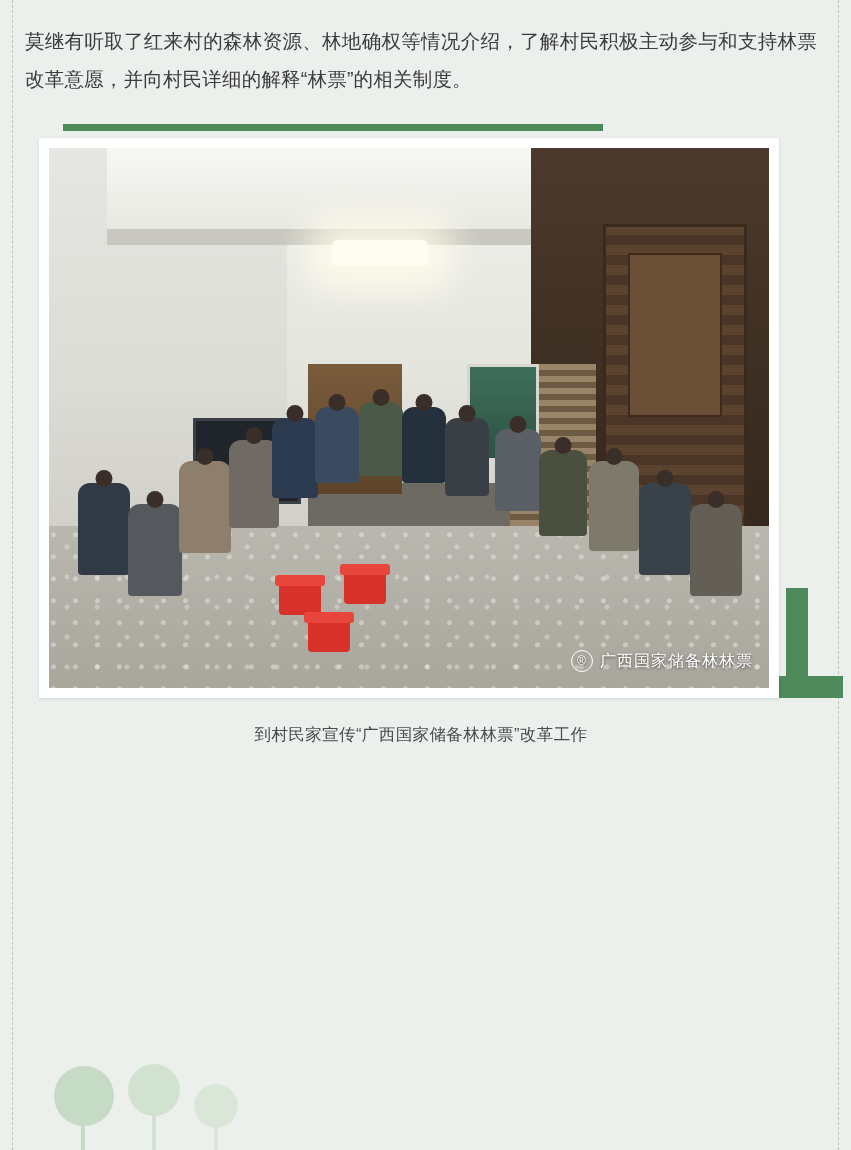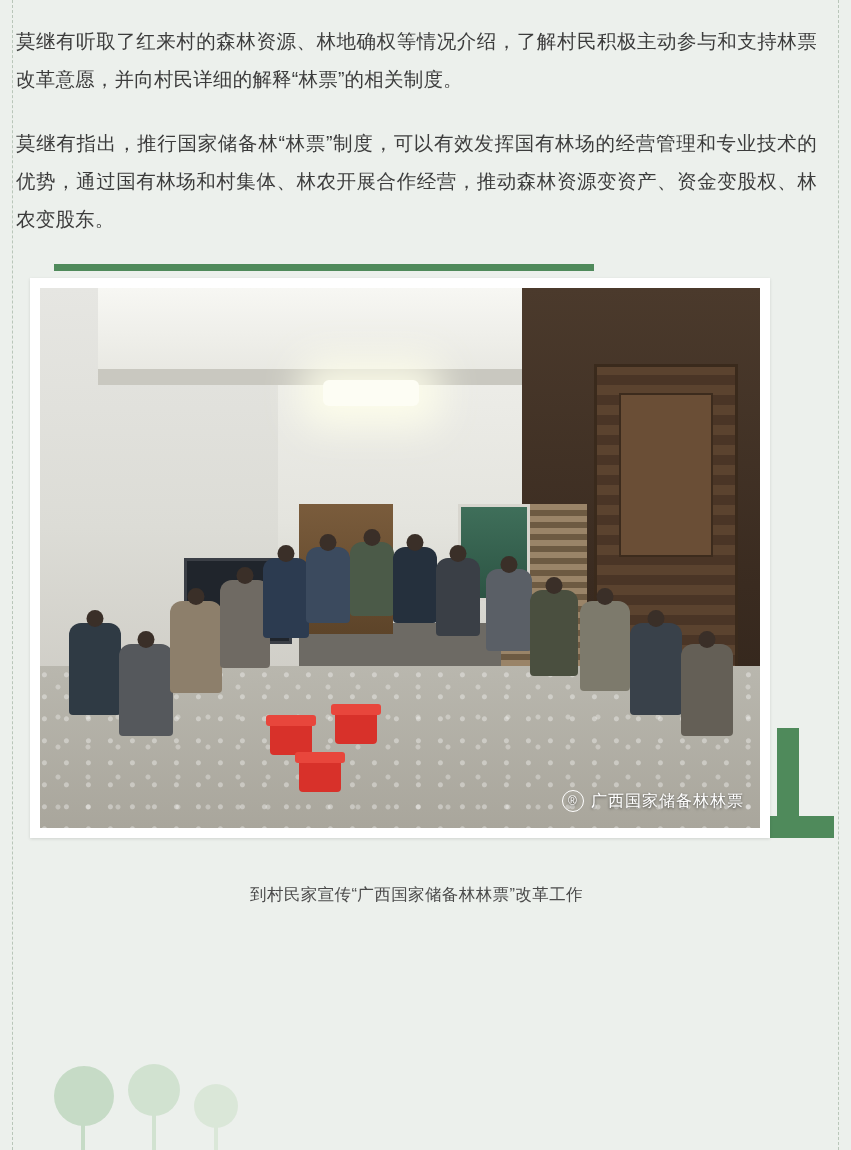--- a/index.html
+++ b/index.html
@@ -20,21 +20,21 @@
     left: 12px;
     top: 0;
     width: 827px;
     height: 1150px;
     border-left: 1px dashed #b9c6b9;
     border-right: 1px dashed #b9c6b9;
     box-sizing: border-box;
   }
   .content {
     position: relative;
-    padding: 22px 34px 0 16px;
+    padding: 22px 34px 0 25px;
     box-sizing: border-box;
     width: 851px;
   }
   p.para {
     margin: 0 0 26px 0;
     font-size: 19.5px;
     line-height: 1.95;
     color: #3c3c3c;
     text-align: justify;
     letter-spacing: 0.2px;
@@ -183,42 +183,41 @@
     width: 20px; height: 20px; border-radius: 50%;
     border: 1.5px solid #ffffff;
     display: flex; align-items: center; justify-content: center;
     font-size: 12px; line-height: 1;
   }
   .caption {
     position: relative;
     text-align: center;
     font-size: 16.5px;
     color: #4a4a4a;
-    margin-top: 20px;
+    margin-top: 0;
     letter-spacing: 0.4px;
   }
   
   .trees {
     position: absolute;
     left: 36px;
     bottom: 0;
     width: 220px;
     height: 90px;
     opacity: 0.55;
   }
 </style>
 </head>
 <body>
 
 <div class="page-frame"></div>
 
 <div class="content">
 
   <p class="para">莫继有听取了红来村的森林资源、林地确权等情况介绍，了解村民积极主动参与和支持林票改革意愿，并向村民详细的解释“林票”的相关制度。</p>
-  <p class="para">莫继有指出，推行国家储备林“林票”制度，可以有效发挥国有林场的经营管理和专业技术的优势，通过国有林场和村集体、林农开展合作经营，推动森林资源变资产、资金变股权、林农变股东。</p>
 
   <div class="figure-wrap">
     <div class="accent-top"></div>
     <div class="accent-bottom"></div>
     <div class="accent-right"></div>
 
     <div class="photo-card">
       <div class="photo">
         <div class="ph-wall-left"></div>
         <div class="ph-wall-mid"></div>

